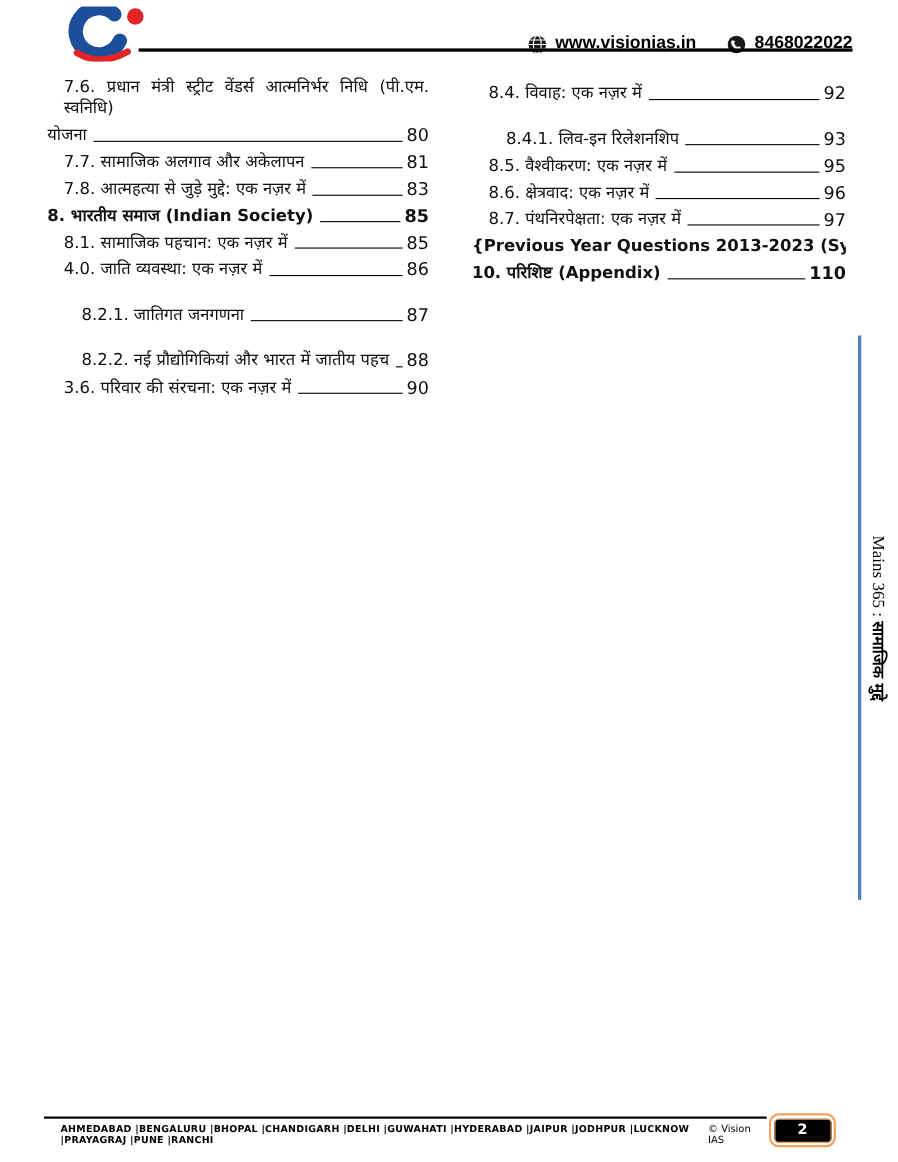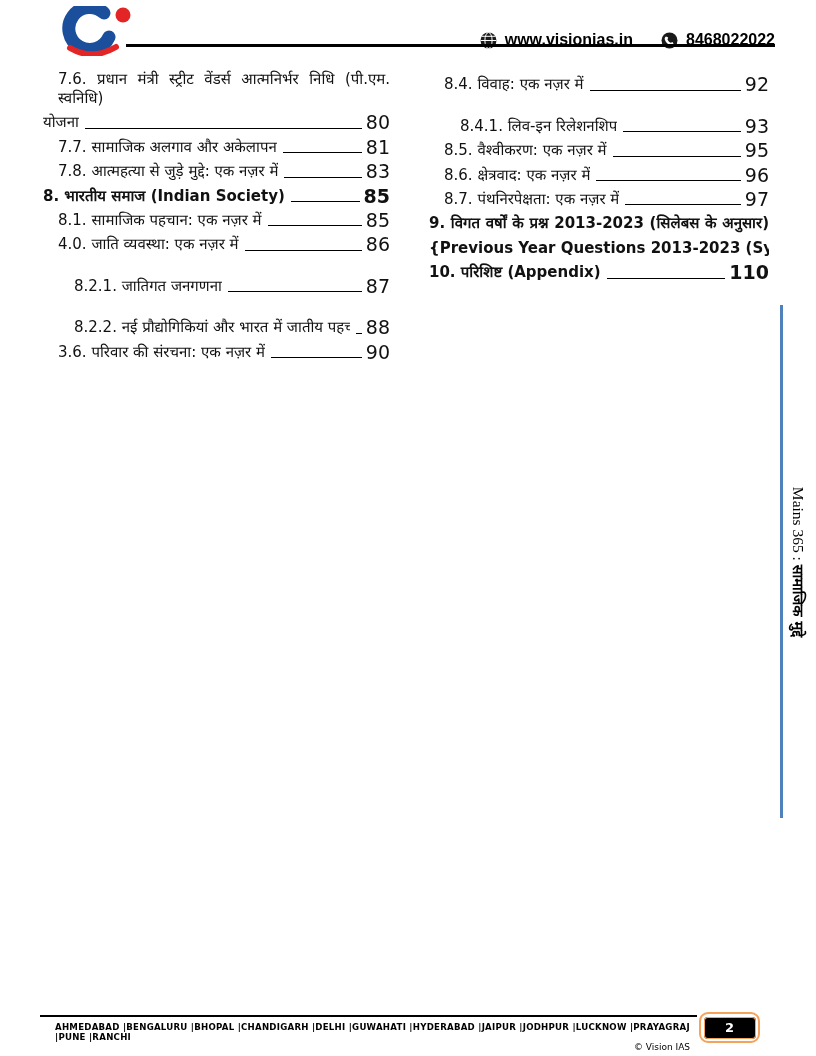--- a/index.html
+++ b/index.html
@@ -27,31 +27,31 @@
   .toc-col{width:347px;display:flex;flex-direction:column;}
   .toc-col.right{width:340px;}
   .toc-row{display:flex;align-items:flex-end;min-height:24.4px;font-size:15px;line-height:19px;}
   .toc-row.bold{font-weight:700;}
   .toc-row.indent-1{padding-left:15px;}
   .toc-row.indent-2{padding-left:31px;margin-top:17px;}
   .toc-text{white-space:nowrap;overflow:hidden;}
   .toc-text.justify{flex:1;white-space:normal;text-align:justify;text-align-last:justify;}
   .leader{flex:1;min-width:6px;border-bottom:1.3px solid #000;margin:0 4px 3.5px 6px;height:2px;}
   .toc-row.bold .leader{border-bottom-width:1.8px;}
-  .toc-page{font-size:19px;}
+  .toc-page{font-size:16px;}
 
   
   .side-line{position:absolute;left:780px;top:305px;width:3px;height:513px;background:var(--accent-blue);}
   .side-text{position:absolute;left:799px;top:562px;transform:translate(-50%,-50%) rotate(90deg);
     white-space:nowrap;font-family:"Liberation Serif","DejaVu Serif",serif;font-size:15.5px;color:#000;}
   .side-text .hindi{font-family:"DejaVu Sans",sans-serif;font-weight:700;font-size:14.5px;}
 
   
   .footer-rule{position:absolute;left:40px;top:1015px;width:657px;height:2px;background:#000;}
-  .footer-row{position:absolute;left:55px;top:1022px;width:635px;display:flex;align-items:flex-start;flex-direction:column;}
+  .footer-row{position:absolute;left:55px;top:1022px;width:635px;display:flex;align-items:flex-start;}
   .cities{font-size:8.6px;font-weight:600;letter-spacing:.25px;color:#000;}
   .copyright{margin-left:auto;font-size:9px;color:#000;}
   .page-badge{position:absolute;left:699px;top:1012px;width:61px;height:31px;
     border:2px solid var(--badge-border);border-radius:9px;background:#fff;padding:2.5px;}
   .page-badge .inner{width:100%;height:100%;background:#000;border-radius:4px;
     display:flex;align-items:center;justify-content:center;color:#fff;font-weight:700;font-size:13px;
     box-shadow:0 0 0 1px var(--badge-border) inset;}
 </style>
 </head>
 <body>
@@ -160,23 +160,20 @@
           <span class="toc-text">8.6. क्षेत्रवाद: एक नज़र में</span>
           <span class="leader"></span>
           <span class="toc-page">96</span>
         </div>
         <div class="toc-row indent-1">
           <span class="toc-text">8.7. पंथनिरपेक्षता: एक नज़र में</span>
           <span class="leader"></span>
           <span class="toc-page">97</span>
         </div>
         <div class="toc-row indent-0 bold">
-          <span class="toc-text justify">9. विगत वर्षों के प्रश्न 2013-2023 (सिलेबस के अनुसार)</span>
-        </div>
-        <div class="toc-row indent-0 bold">
           <span class="toc-text">{Previous Year Questions 2013-2023 (Syllabus-Wise)}</span>
         </div>
         <div class="toc-row indent-0 bold">
           <span class="toc-text">10. परिशिष्ट (Appendix)</span>
           <span class="leader"></span>
           <span class="toc-page">110</span>
         </div>
       </div>
   </div>
 

